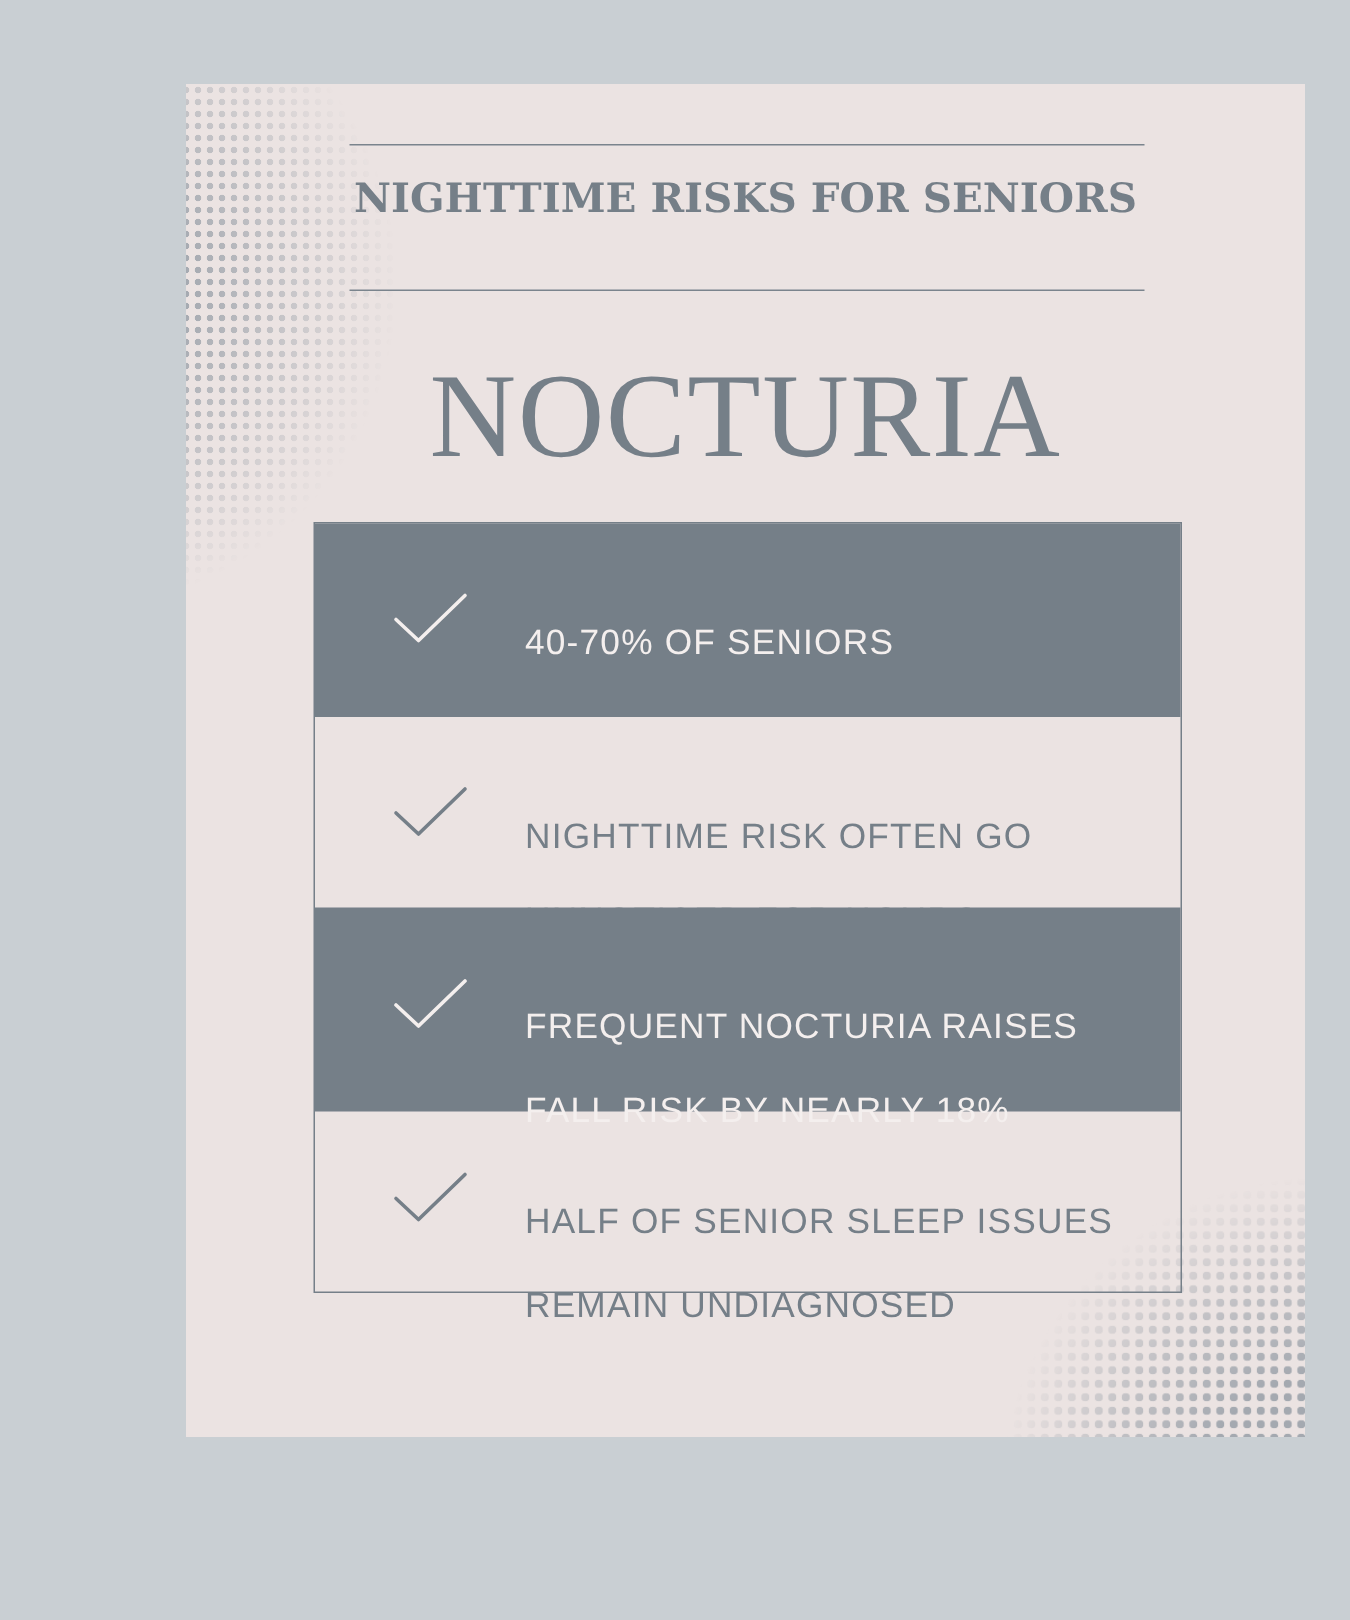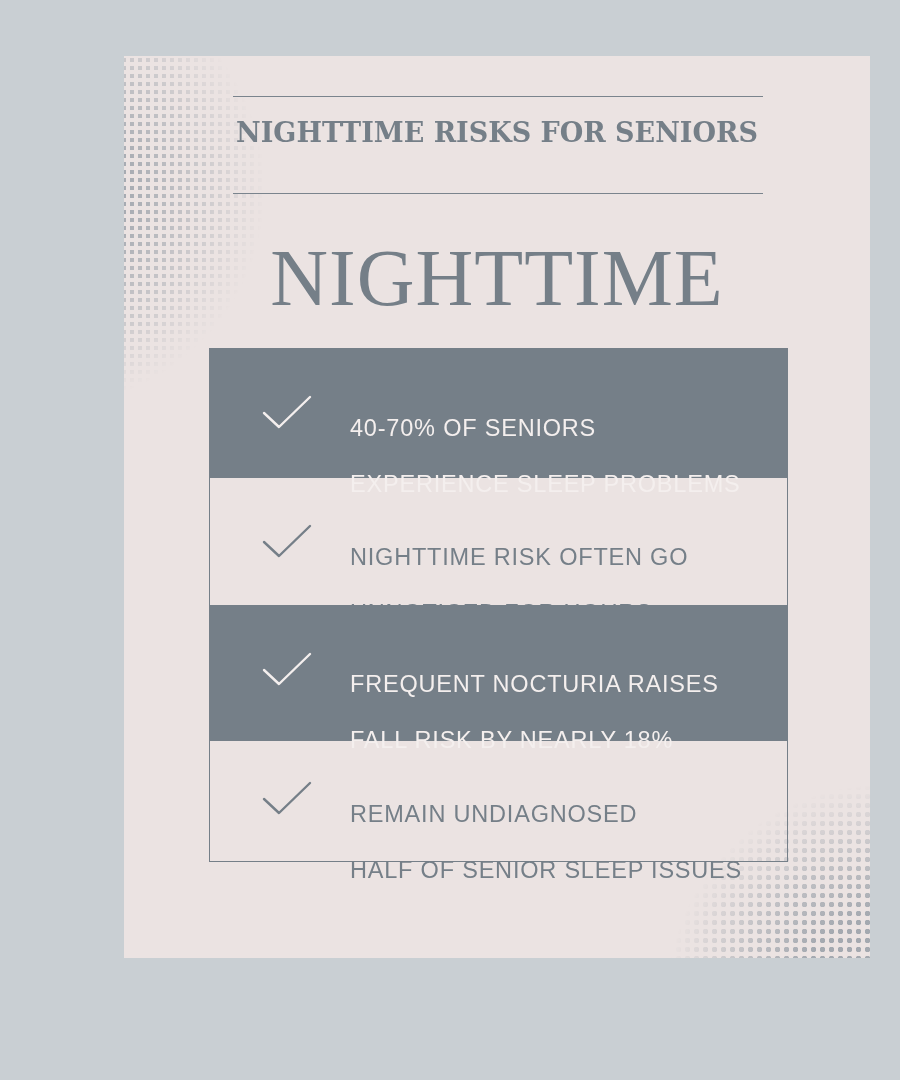--- a/index.html
+++ b/index.html
@@ -81,30 +81,29 @@
 <body>
 
 <div class="card">
   <div class="halftone halftone-tl"></div>
   <div class="halftone halftone-br"></div>
 
   <div class="rule rule-top"></div>
   <div class="subtitle">NIGHTTIME RISKS FOR SENIORS</div>
   <div class="rule rule-bottom"></div>
 
-  <div class="title">NIGHTTIME</div>
+  <div class="title">NOCTURIA</div>
 
   <div class="table">
     <div class="row dark" style="top:0;height:129px;">
       <svg class="check" style="top:44px;" viewBox="0 0 50 40">
         <polyline points="2,20 17,34 48,4" fill="none" stroke="#f4efee" stroke-width="2.4" stroke-linecap="round" stroke-linejoin="round"></polyline>
       </svg>
       <div class="row-text" style="top:37px;">
         <div>40-70% OF SENIORS</div>
-        <div>EXPERIENCE SLEEP PROBLEMS</div>
       </div>
     </div>
 
     <div class="row light" style="top:129px;height:127px;">
       <svg class="check" style="top:44px;" viewBox="0 0 50 40">
         <polyline points="2,20 17,34 48,4" fill="none" stroke="#757f88" stroke-width="2.4" stroke-linecap="round" stroke-linejoin="round"></polyline>
       </svg>
       <div class="row-text" style="top:37px;">
         <div>NIGHTTIME RISK OFTEN GO</div>
         <div>UNNOTICED FOR HOURS</div>
@@ -119,18 +118,18 @@
         <div>FREQUENT NOCTURIA RAISES</div>
         <div>FALL RISK BY NEARLY 18%</div>
       </div>
     </div>
 
     <div class="row light" style="top:386px;height:126px;">
       <svg class="check" style="top:44px;" viewBox="0 0 50 40">
         <polyline points="2,20 17,34 48,4" fill="none" stroke="#757f88" stroke-width="2.4" stroke-linecap="round" stroke-linejoin="round"></polyline>
       </svg>
       <div class="row-text" style="top:37px;">
+        <div>HALF OF SENIOR SLEEP ISSUES</div>
         <div>REMAIN UNDIAGNOSED</div>
-        <div>HALF OF SENIOR SLEEP ISSUES</div>
       </div>
     </div>
   </div>
 </div>
 
 </body></html>

